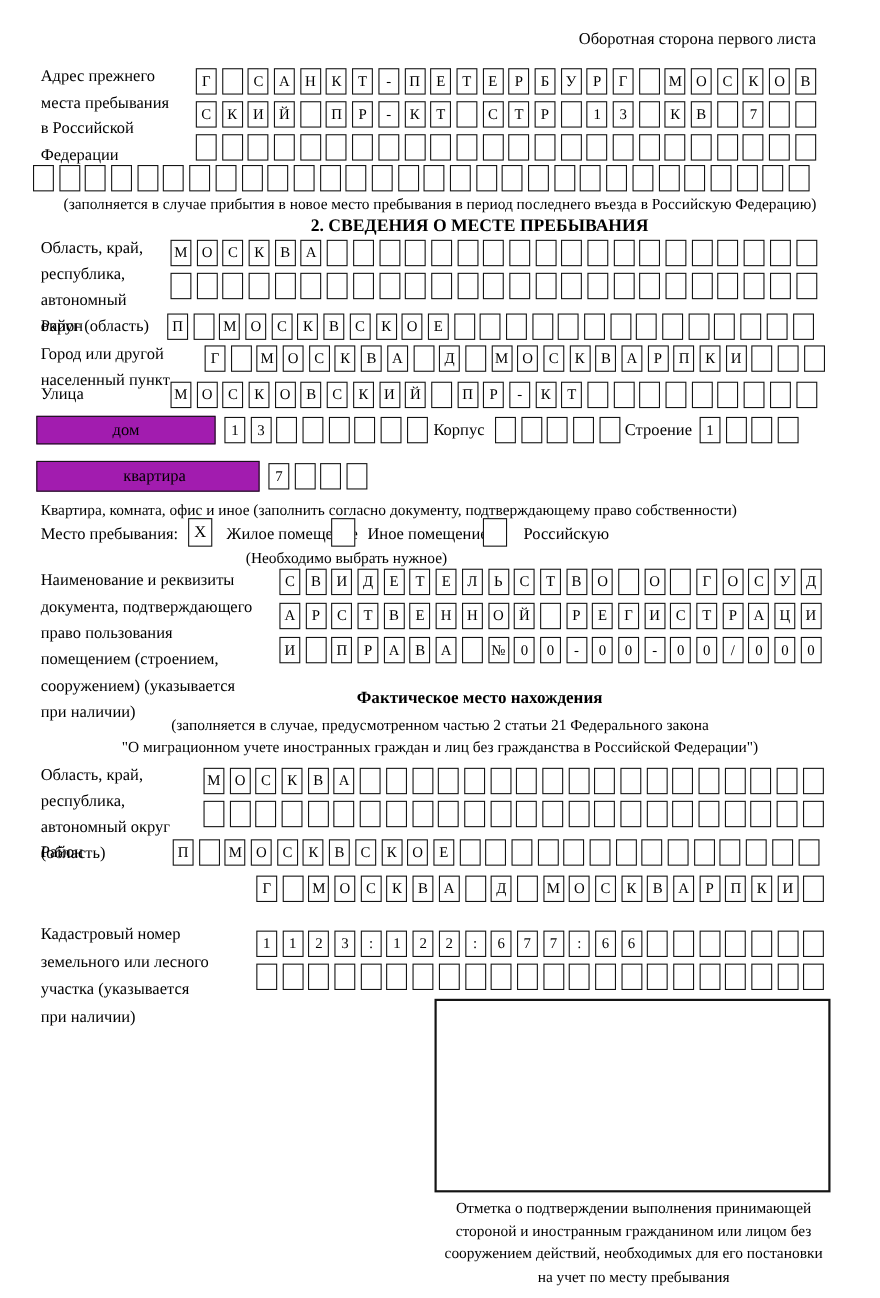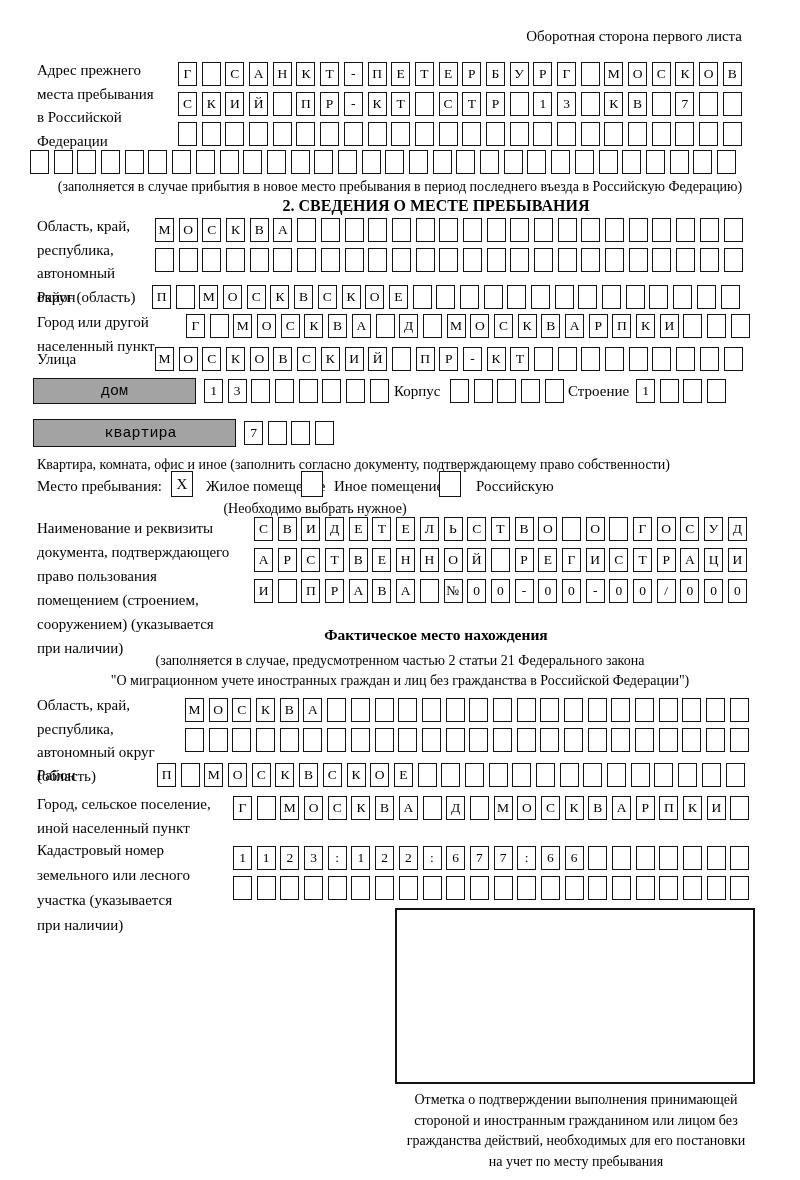--- a/index.html
+++ b/index.html
@@ -3,21 +3,21 @@
 <meta charset="utf-8">
 <style>
   html,body{margin:0;padding:0;background:#fff;}
   .page{position:relative;width:800px;height:1180px;background:#ffffff;
         font-family:"Liberation Serif","DejaVu Serif",serif;color:#000;overflow:hidden;}
   .lbl{position:absolute;font-size:15px;line-height:23.5px;white-space:nowrap;}
   .cellrow{position:absolute;display:flex;gap:4.7px;}
   .cell{flex:0 0 19px;width:19px;height:24px;border:1.8px solid #141414;box-sizing:border-box;
         display:flex;align-items:center;justify-content:center;font-size:13.5px;background:#fff;}
   .widebox{position:absolute;border:1.8px solid #141414;box-sizing:border-box;
-        display:flex;align-items:center;justify-content:center;font-size:15px;background:#a3a3a3;font-family:Liberation Mono, monospace;}
+        display:flex;align-items:center;justify-content:center;font-size:15px;background:#a21caf;}
   .chk{position:absolute;width:22px;height:26px;border:1.8px solid #141414;box-sizing:border-box;
         display:flex;align-items:center;justify-content:center;font-size:15px;background:#fff;}
   .center{position:absolute;text-align:center;}
   .bold{font-weight:bold;padding-left:36px;}
   .small{font-size:14px;line-height:20px;}
   .stampbox{position:absolute;border:2px solid #141414;box-sizing:border-box;background:#fff;}
 </style>
 </head>
 <body>
 
@@ -505,24 +505,20 @@
       <span class="cell"></span>
       <span class="cell"></span>
       <span class="cell"></span>
       <span class="cell"></span>
       <span class="cell"></span>
       <span class="cell"></span>
       <span class="cell"></span>
       <span class="cell"></span>
     </div>
 
-  <div class="lbl" style="left:37px;top:793px;">
-      <div>Город, сельское поселение,</div>
-      <div>иной населенный пункт</div>
-    </div>
   <div class="cellrow" style="left:233px;top:796px;">
       <span class="cell">Г</span>
       <span class="cell"></span>
       <span class="cell">М</span>
       <span class="cell">О</span>
       <span class="cell">С</span>
       <span class="cell">К</span>
       <span class="cell">В</span>
       <span class="cell">А</span>
       <span class="cell"></span>
@@ -593,17 +589,17 @@
       <span class="cell"></span>
       <span class="cell"></span>
       <span class="cell"></span>
       <span class="cell"></span>
     </div>
 
   <div class="stampbox" style="left:395px;top:908px;width:360px;height:176px;"></div>
   <div class="center small" style="left:390px;top:1090px;width:372px;line-height:20.5px;">
       <div>Отметка о подтверждении выполнения принимающей</div>
       <div>стороной и иностранным гражданином или лицом без</div>
-      <div>гражданства действий, необходимых для его постановки</div>
+      <div>сооружением действий, необходимых для его постановки</div>
       <div>на учет по месту пребывания</div>
     </div>
 
 </div>
 
 </body></html>

